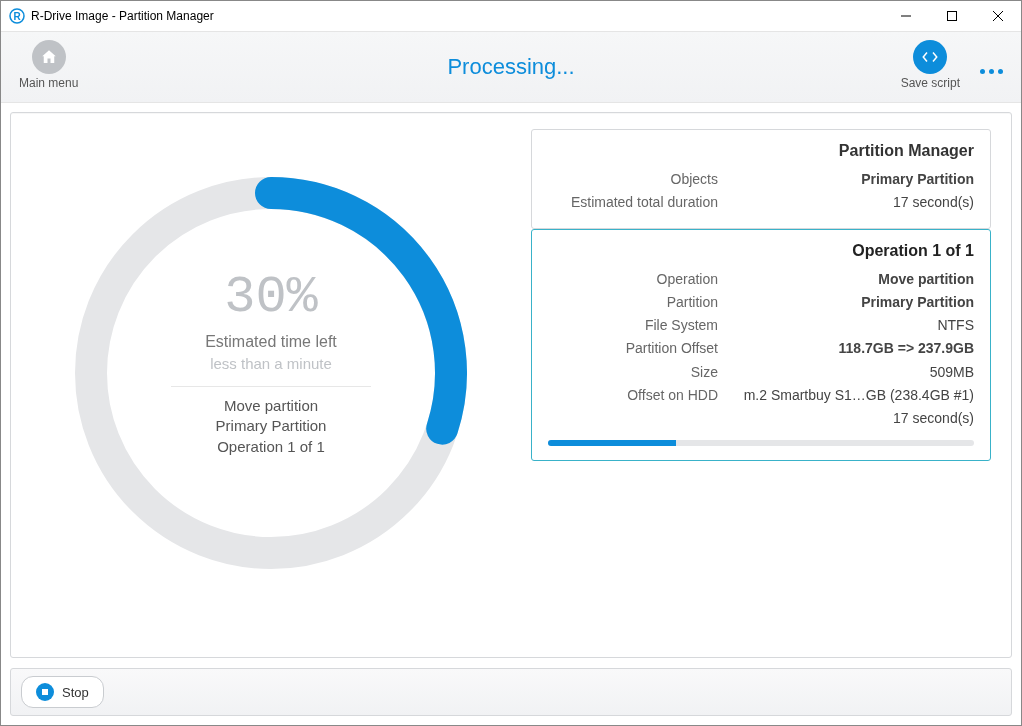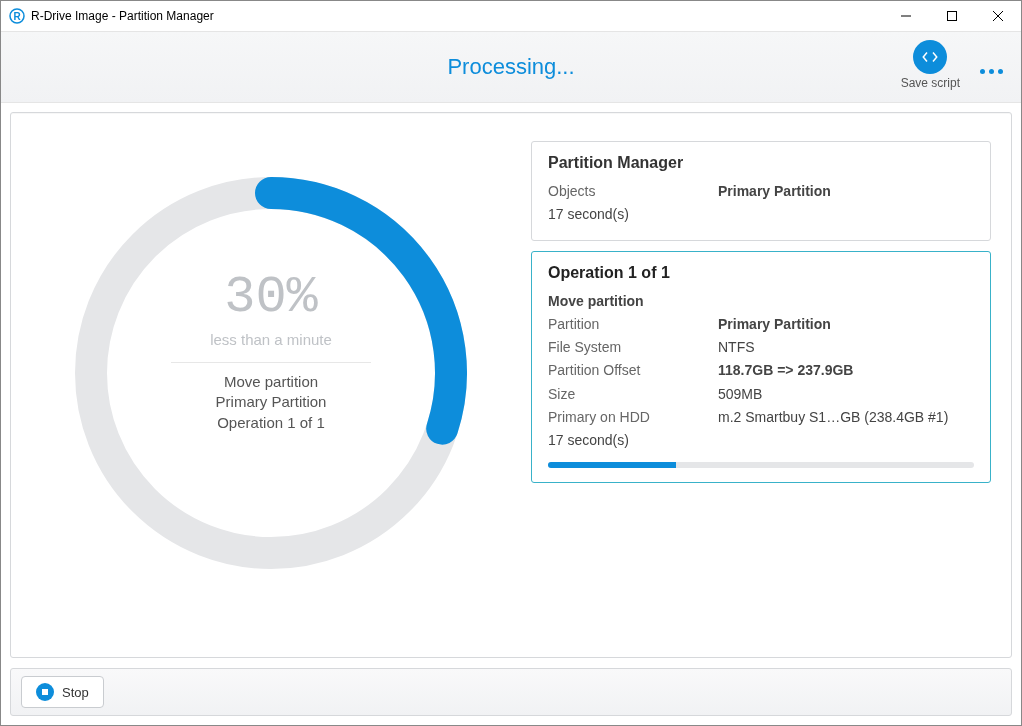--- a/index.html
+++ b/index.html
@@ -29,34 +29,34 @@
     .progress-wrap { position: absolute; left: 60px; top: 60px; width: 400px; height: 400px; display:flex; align-items:center; justify-content:center; }
     .ring-container { position: relative; width: 400px; height: 400px; }
     .ring-container svg { width: 400px; height: 400px; }
     .ring-center { position:absolute; left:0; right:0; top:95px; text-align:center; }
     .pct { font-size: 52px; color:#bfc2c6; font-weight:300;font-family:Liberation Mono, monospace; }
     .est-label { font-size: 16px; color:#777; margin-top: 6px; }
     .est-val { font-size: 15px; color:#bfc2c6; margin-top: 4px; }
     .op-lines { display:block; margin: 18px auto 0; padding-top: 6px; font-size:15px; color:#555; line-height:1.35; position:relative; width: 180px; }
     .op-lines::before { content:""; position:absolute; left:-10px; right:-10px; top:-4px; height:1px; background:#e7e7e7; }
 
-    .panels { position:absolute; left: 520px; right: 20px; top: 28px; display:flex; flex-direction:column; gap:10px; }
+    .panels { position:absolute; left: 520px; right: 20px; top: 16px; display:flex; flex-direction:column; gap:0;text-align:right; }
     .panel { border:1px solid #d6d8db; border-radius:3px; padding: 12px 16px 14px; }
     .panel.active { border-color:#39b2c9; }
     .panel-title { font-size:16px; color:#333; font-weight:600; margin-bottom:8px; }
     .panel.active .panel-title { font-weight:700; color:#222; }
     .kv { display:flex; font-size:14px; color:#555; line-height:1.65; }
     .kv .k { width: 170px; color:#666; }
     .kv .v { flex:1; color:#444; }
     .bold { font-weight:700; color:#333; }
     .op-progress { margin-top:10px; height:6px; background:#e5e6e8; border-radius:3px; overflow:hidden; }
     .op-progress-bar { height:100%; width:30%; background:#0d8ddb; }
 
     .footer { position:absolute; left:10px; right:10px; bottom:10px; height:48px; background:linear-gradient(#f9f9fa,#f1f2f4); border:1px solid #d6d8db; border-radius:3px; display:flex; align-items:center; padding:0 10px; }
-    .stop-btn { display:flex; align-items:center; gap:8px; height:32px; padding:0 14px; background:#fff; border:1px solid #c9ccd0; border-radius:4px; font-size:13px; color:#333; cursor:pointer; }
+    .stop-btn { display:flex; align-items:center; gap:8px; height:32px; padding:0 14px; background:#fff; border:1px solid #c9ccd0; border-radius:12px; font-size:13px; color:#333; cursor:pointer; }
     .stop-icon { width:18px; height:18px; border-radius:50%; background:#0d8ddb; display:flex; align-items:center; justify-content:center; }
     .stop-icon div { width:6px; height:6px; background:#fff; }
   </style>
 </head>
 <body>
 
 <div class="titlebar">
   <div class="titlebar-left">
     <span class="app-icon">
       <svg viewBox="0 0 16 16">
@@ -80,20 +80,28 @@
     <button class="win-btn">
         <svg width="10" height="10">
           <line x1="0" y1="0" x2="10" y2="10"></line>
           <line x1="10" y1="0" x2="0" y2="10"></line>
         </svg>
       </button>
   </div>
 </div>
 
 <div class="toolbar">
+  <div class="toolbar-left">
+    <div class="icon-btn-circle home-circle">
+      <svg width="18" height="18" viewBox="0 0 24 24" fill="#fff">
+          <path d="M12 3l9 8h-2v9h-5v-6h-4v6H5v-9H3z"></path>
+        </svg>
+    </div>
+    <div class="toolbar-label">Main menu</div>
+  </div>
   <div class="processing-title">Processing...</div>
   <div class="toolbar-right-wrap">
     <div class="toolbar-right">
       <div class="icon-btn-circle save-circle">
         <svg width="18" height="18" viewBox="0 0 24 24" fill="none" stroke="#fff" stroke-width="2">
             <path d="M8 6l-5 6 5 6M16 6l5 6-5 6"></path>
           </svg>
       </div>
       <div class="toolbar-label">Save script</div>
     </div>
@@ -107,65 +115,68 @@
 
 <div class="main-area">
   <div class="progress-wrap">
     <div class="ring-container">
       <svg viewBox="0 0 200 200">
         <circle cx="100" cy="100" r="90" fill="none" stroke="#e5e6e8" stroke-width="16"></circle>
         <path id="arc-path" fill="none" stroke="#0d8ddb" stroke-width="16" stroke-linecap="round" d="M 100 10 A 90 90 0 0 1 185.59508646656383 127.81152949374527"></path>
       </svg>
       <div class="ring-center">
         <div class="pct">30%</div>
+        <div class="est-label">Estimated time left</div>
         <div class="est-val">less than a minute</div>
         <div class="op-lines">
           <span>Move partition</span><br>
           <span>Primary Partition</span><br>
           <span>Operation 1 of 1</span>
         </div>
       </div>
     </div>
   </div>
 
   <div class="panels">
     <div class="panel">
       <div class="panel-title">Partition Manager</div>
       <div class="kv">
           <div class="k">Objects</div>
           <div class="v bold">Primary Partition</div>
         </div>
       <div class="kv">
+          <div class="k">Estimated total duration</div>
           <div class="v">17 second(s)</div>
         </div>
     </div>
 
     <div class="panel active">
       <div class="panel-title">Operation 1 of 1</div>
       <div class="kv">
+          <div class="k">Operation</div>
           <div class="v bold">Move partition</div>
         </div>
       <div class="kv">
           <div class="k">Partition</div>
           <div class="v bold">Primary Partition</div>
         </div>
       <div class="kv">
           <div class="k">File System</div>
           <div class="v">NTFS</div>
         </div>
       <div class="kv">
           <div class="k">Partition Offset</div>
           <div class="v bold">118.7GB =&gt; 237.9GB</div>
         </div>
       <div class="kv">
           <div class="k">Size</div>
           <div class="v">509MB</div>
         </div>
       <div class="kv">
-          <div class="k">Primary on HDD</div>
+          <div class="k">Offset on HDD</div>
           <div class="v">m.2 Smartbuy S1…GB (238.4GB #1)</div>
         </div>
       <div class="kv">
           <div class="v">17 second(s)</div>
         </div>
       <div class="op-progress">
           <div class="op-progress-bar" id="op-bar" style="width: 30%;"></div>
         </div>
     </div>
   </div>

